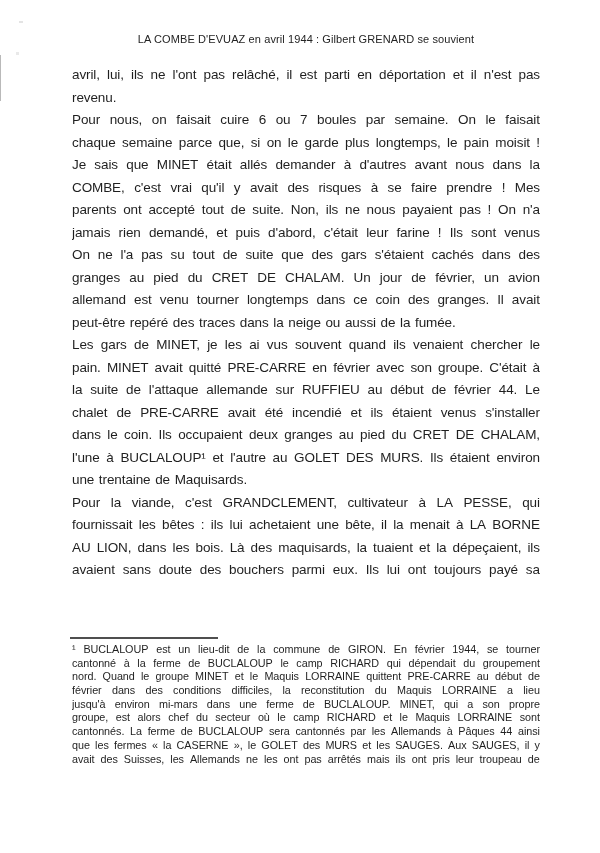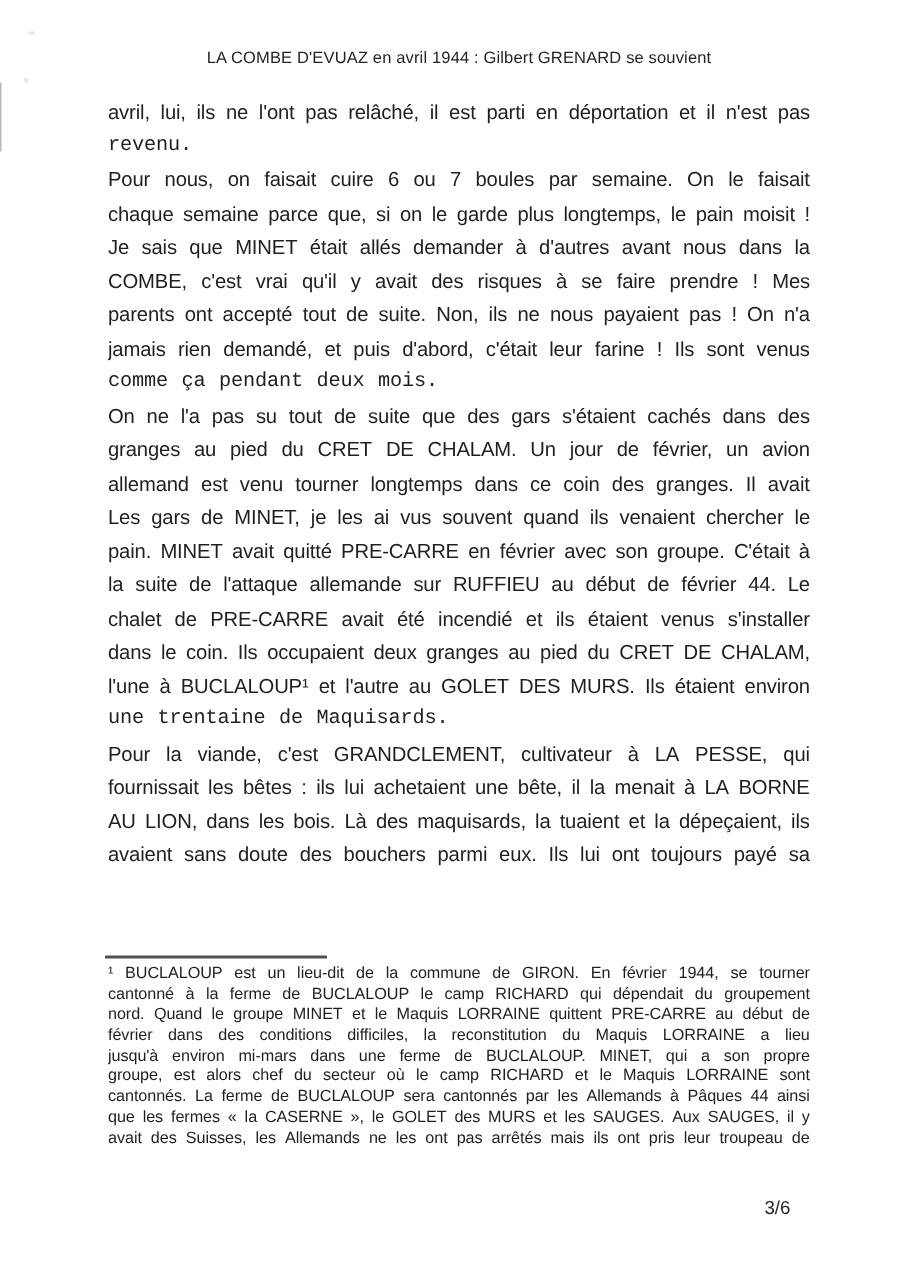--- a/index.html
+++ b/index.html
@@ -35,21 +35,20 @@
     display: flex;
     justify-content: space-between;
     height: 22.5px;
     line-height: 22.5px;
     overflow: hidden;
     white-space: nowrap;
   }
   .line.last {
     display: block;
     word-spacing: 1px;
-    font-family: Liberation Mono, monospace;
   }
   .footnote-sep {
     position: absolute;
     top: 637px;
     left: 70px;
     width: 148px;
     height: 2px;
     background: #4f4f4f;
   }
   .footnote-text {
@@ -218,21 +217,20 @@
         <span>puis</span>
         <span>d'abord,</span>
         <span>c'était</span>
         <span>leur</span>
         <span>farine</span>
         <span>!</span>
         <span>Ils</span>
         <span>sont</span>
         <span>venus</span>
       </div>
-      <div class="line last">comme ça pendant deux mois.</div>
       <div class="line">
         <span>On</span>
         <span>ne</span>
         <span>l'a</span>
         <span>pas</span>
         <span>su</span>
         <span>tout</span>
         <span>de</span>
         <span>suite</span>
         <span>que</span>
@@ -265,20 +263,21 @@
         <span>tourner</span>
         <span>longtemps</span>
         <span>dans</span>
         <span>ce</span>
         <span>coin</span>
         <span>des</span>
         <span>granges.</span>
         <span>Il</span>
         <span>avait</span>
       </div>
+      <div class="line last">peut-être repéré des traces dans la neige ou aussi de la fumée.</div>
       <div class="line">
         <span>Les</span>
         <span>gars</span>
         <span>de</span>
         <span>MINET,</span>
         <span>je</span>
         <span>les</span>
         <span>ai</span>
         <span>vus</span>
         <span>souvent</span>
@@ -569,14 +568,13 @@
         <span>mais</span>
         <span>ils</span>
         <span>ont</span>
         <span>pris</span>
         <span>leur</span>
         <span>troupeau</span>
         <span>de</span>
       </div>
     </div>
 
-  <div class="page-number">3/6</div>
 </div>
 
 </body></html>

